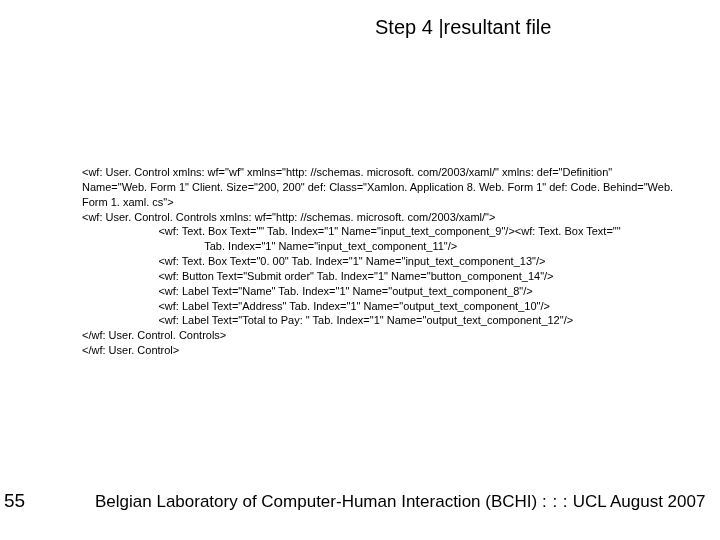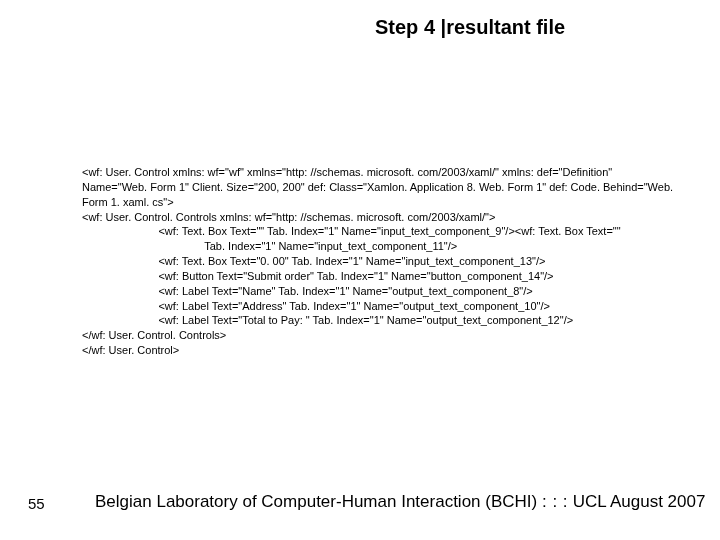--- a/index.html
+++ b/index.html
@@ -11,38 +11,38 @@
     font-family: Arial, Helvetica, sans-serif;
     color: #000000;
     position: relative;
     overflow: hidden;
   }
   .title {
     position: absolute;
     top: 16px;
     left: 375px;
     font-size: 20px;
-    font-weight: bold;
+    font-weight: normal;
   }
   .code-block {
     position: absolute;
     top: 165px;
     left: 82px;
     right: 40px;
     font-size: 11px;
     line-height: 1.35;
     white-space: pre-wrap;
     word-break: break-word;
     font-family: Arial, Helvetica, sans-serif;
   }
   .page-number {
     position: absolute;
     bottom: 28px;
-    left: 28px;
-    font-size: 15px;
+    left: 4px;
+    font-size: 19px;
   }
   .footer {
     position: absolute;
     bottom: 28px;
     left: 95px;
     font-size: 17px;
   }
   .sep {
     letter-spacing: 0.5px;
   }

